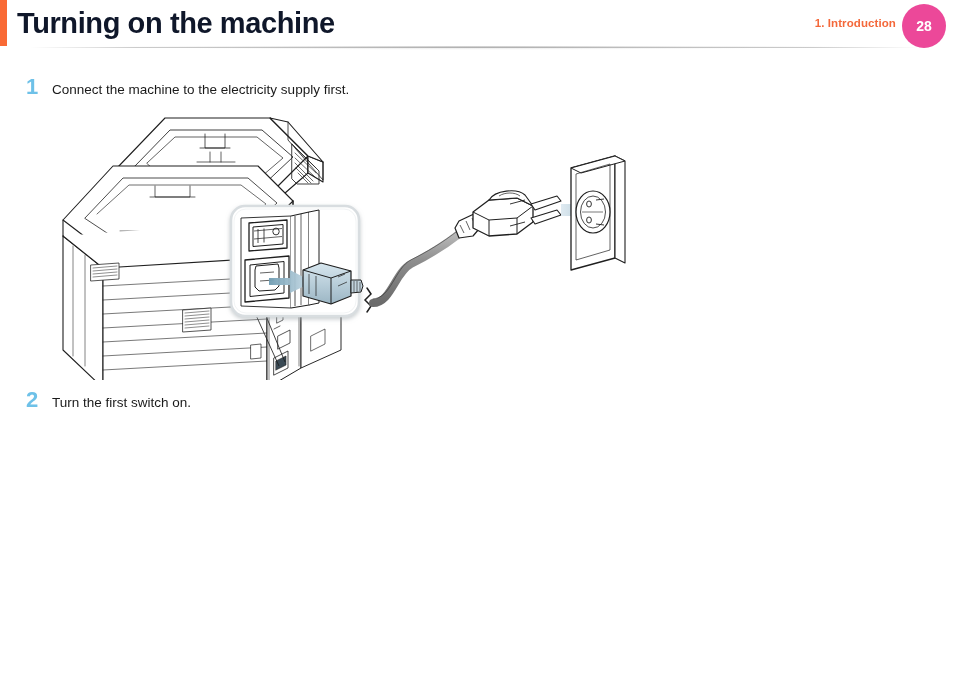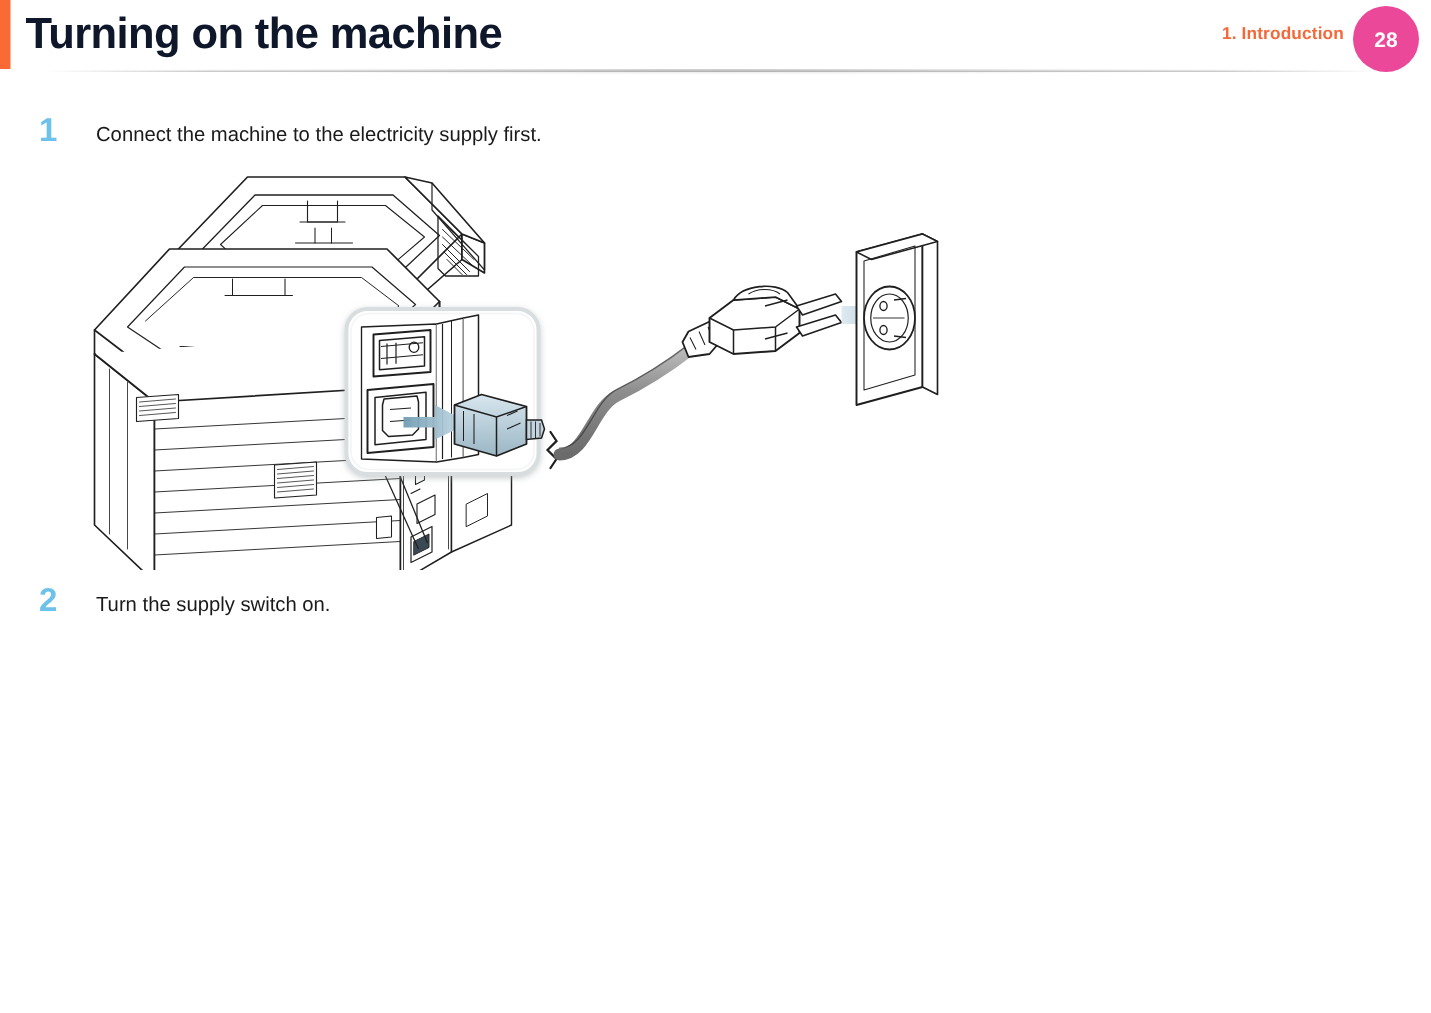--- a/index.html
+++ b/index.html
@@ -96,21 +96,20 @@
     font-weight: bold;
     color: #6ec1e8;
     width: 26px;
     flex: none;
   }
   .step-text {
     font-size: 13.5px;
     color: #1a1a1a;
     line-height: 18px;
     white-space: nowrap;
-    margin-left: 12px;
   }
   #step-1 { left: 26px; top: 74px; }
   #step-2 { left: 26px; top: 387px; }
 
   
   .illustration {
     position: absolute;
     left: 55px;
     top: 100px;
     width: 620px;
@@ -362,14 +361,14 @@
     <ellipse cx="534" cy="120" rx="2.4" ry="3.0" stroke-width="0.9" fill="#ffffff"></ellipse>
 
     <path d="M541,100 L549,99 M541,124 L549,125" stroke-width="0.9" fill="none"></path>
     <path d="M527,112 L548,112" stroke-width="0.6" fill="none"></path>
   </g>
 </svg>
 </div>
 
 <div class="step" id="step-2">
   <span class="step-number">2</span>
-  <span class="step-text">Turn the supply switch on.</span>
+  <span class="step-text">Turn the first switch on.</span>
 </div>
 
 </body></html>

